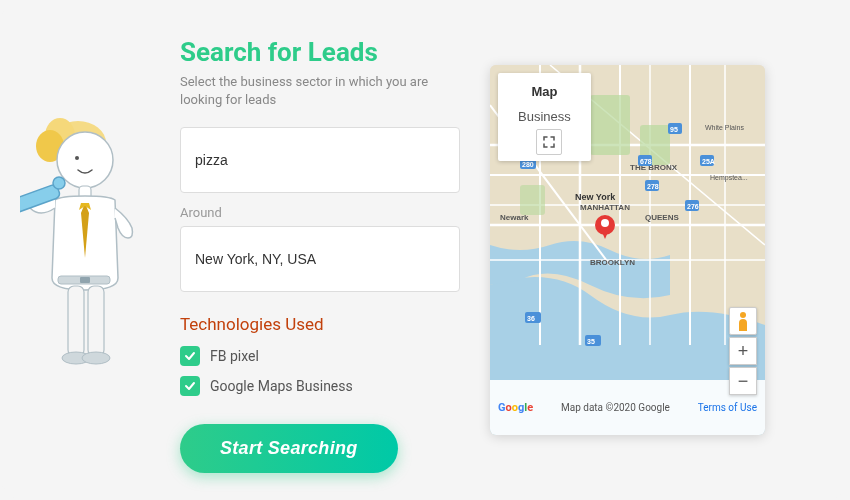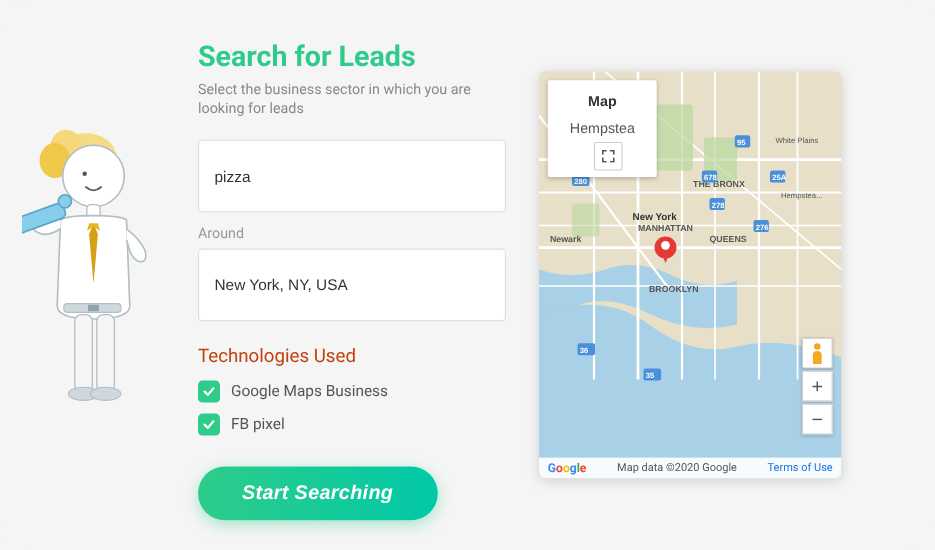--- a/index.html
+++ b/index.html
@@ -200,21 +200,21 @@
       cursor: pointer;
       border-radius: 2px;
       box-shadow: 0 1px 3px rgba(0,0,0,0.2);
     }
     .map-footer {
       position: absolute;
       bottom: 0;
       left: 0;
       right: 0;
       background: rgba(255,255,255,0.9);
-      padding: 3px 8px;
+      padding: 21px 8px;
       display: flex;
       justify-content: space-between;
       align-items: center;
       font-size: 10px;
       color: #555;
     }
     .google-logo {
       font-size: 11px;
       font-weight: bold;
     }
@@ -284,37 +284,37 @@
     <h1>Search for Leads</h1>
     <p class="subtitle">Select the business sector in which you are looking for leads</p>
 
     <input type="text" value="pizza" style="">
 
     <div class="around-label">Around</div>
 
     <input type="text" value="New York, NY, USA" style="">
 
     <div class="technologies-title">Technologies Used</div>
+
+    <div class="checkbox-item">
+      <div class="checkbox-icon">
+        <svg viewBox="0 0 12 12" fill="none" xmlns="http://www.w3.org/2000/svg">
+          <polyline points="2,6 5,9 10,3" stroke="white" stroke-width="2" stroke-linecap="round" stroke-linejoin="round"></polyline>
+        </svg>
+      </div>
+      <span class="checkbox-label">FB pixel</span>
+    </div>
 
     <div class="checkbox-item">
       <div class="checkbox-icon">
         <svg viewBox="0 0 12 12" fill="none" xmlns="http://www.w3.org/2000/svg">
           <polyline points="2,6 5,9 10,3" stroke="white" stroke-width="2" stroke-linecap="round" stroke-linejoin="round"></polyline>
         </svg>
       </div>
       <span class="checkbox-label">Google Maps Business</span>
-    </div>
-
-    <div class="checkbox-item">
-      <div class="checkbox-icon">
-        <svg viewBox="0 0 12 12" fill="none" xmlns="http://www.w3.org/2000/svg">
-          <polyline points="2,6 5,9 10,3" stroke="white" stroke-width="2" stroke-linecap="round" stroke-linejoin="round"></polyline>
-        </svg>
-      </div>
-      <span class="checkbox-label">FB pixel</span>
     </div>
 
     <button class="start-btn">Start Searching</button>
   </div>
 
   <div class="map-section">
     
     <svg class="map-bg" viewBox="0 0 275 370" xmlns="http://www.w3.org/2000/svg">
 
       <rect width="275" height="370" fill="#e8dfc8"></rect>
@@ -373,21 +373,21 @@
       <text x="97" y="279" font-family="sans-serif" font-size="7" fill="#fff" font-weight="bold">35</text>
 
       <circle cx="115" cy="160" r="10" fill="#e53935"></circle>
       <polygon points="115,174 109,160 121,160" fill="#e53935"></polygon>
       <circle cx="115" cy="158" r="4" fill="#fff"></circle>
     </svg>
 
     
     <div class="map-toolbar">
       <button class="map-tab active">Map</button>
-      <button class="map-tab">Hempstea</button>
+      <button class="map-tab">Business</button>
       <button class="map-expand-btn">
         <svg width="12" height="12" viewBox="0 0 12 12">
           <path d="M1 4 L1 1 L4 1 M8 1 L11 1 L11 4 M11 8 L11 11 L8 11 M4 11 L1 11 L1 8" stroke="#555" stroke-width="1.5" fill="none" stroke-linecap="round"></path>
         </svg>
       </button>
     </div>
 
     
     <div class="map-person-icon">
       <svg width="16" height="20" viewBox="0 0 16 20">

